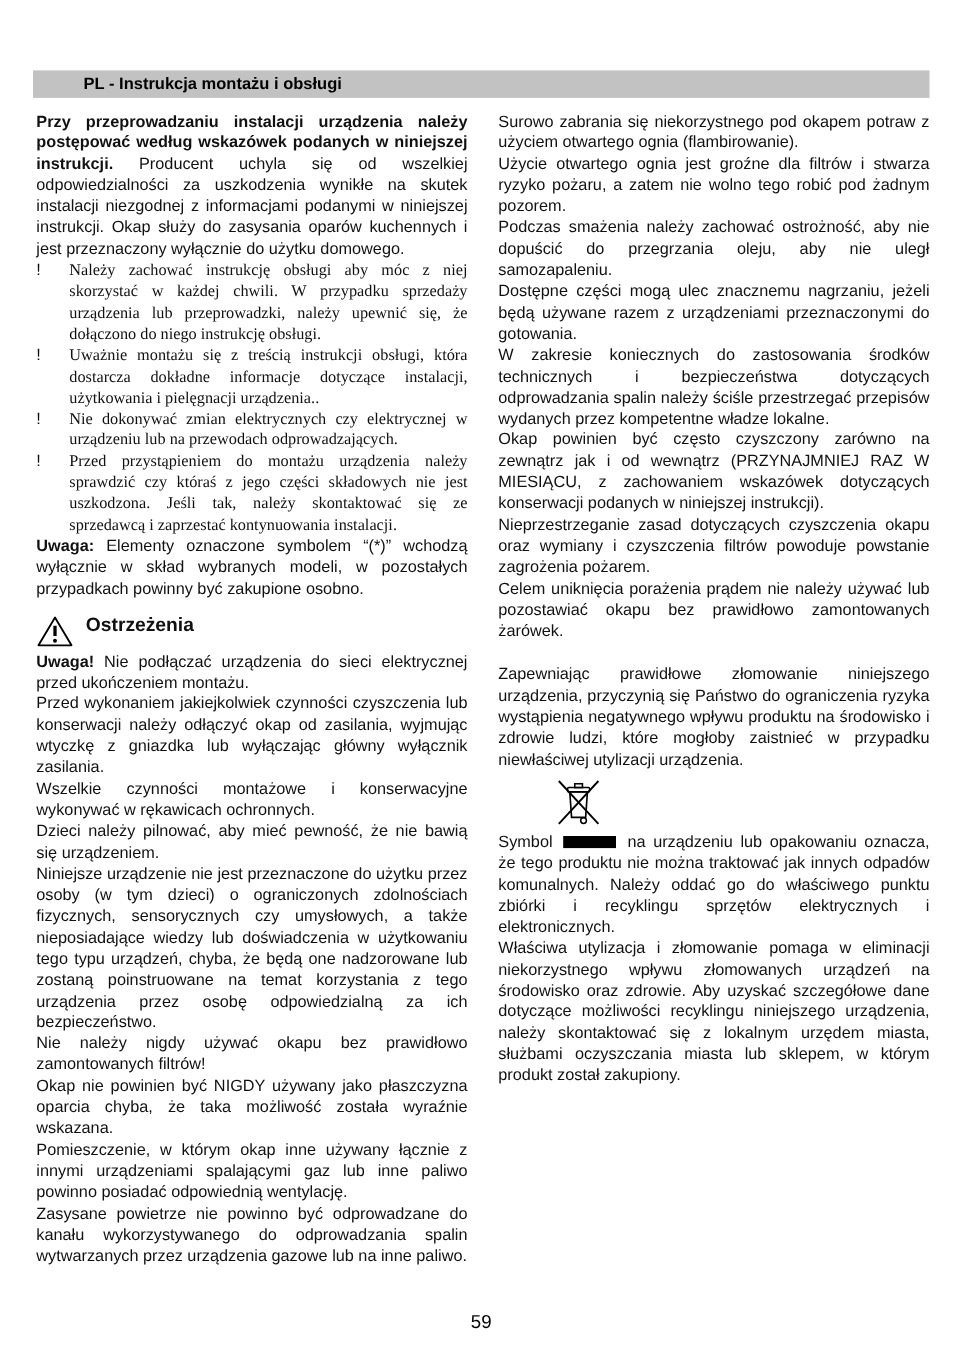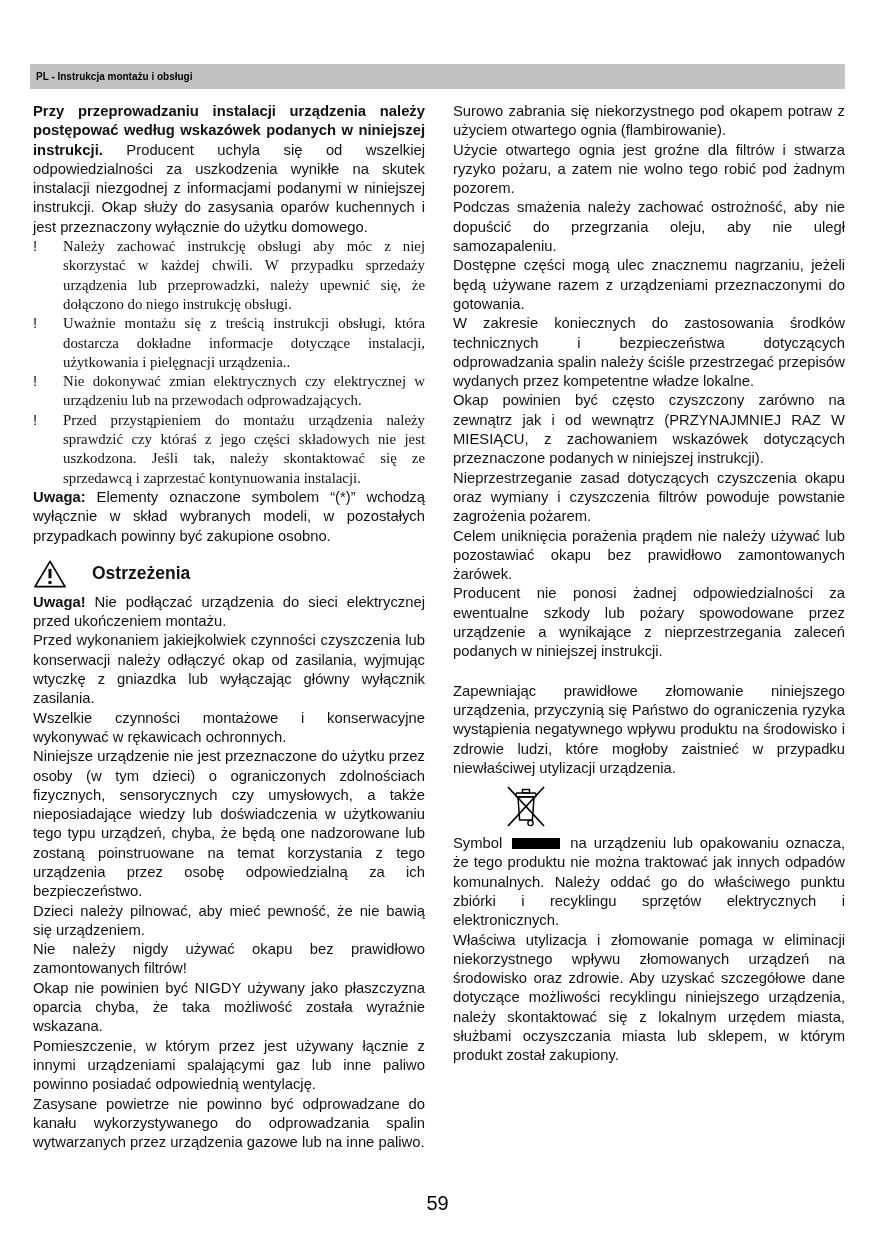--- a/index.html
+++ b/index.html
@@ -11,56 +11,56 @@
     position:relative;
     overflow:hidden;
   }
   .header-bar {
     position:absolute; left:30px; top:64px;
     width:815px; height:25px;
     background:#c2c2c2;
     display:flex; align-items:center;
     box-sizing:border-box; padding-left:6px;
   }
-  .header-title { font-size:10px; font-weight:bold; color:#000; }
+  .header-title { font-size:15px; font-weight:bold; color:#000;margin-left:40px; }
   .columns {
     position:absolute; left:33px; top:102px;
     width:812px;
     display:flex; gap:28px;
   }
   .col {
     width:392px;
     font-size:14.8px;
     line-height:19.3px;
     text-align:justify;
   }
   .col p { margin:0; }
   .b { font-weight:bold; }
   .bullet { display:flex; }
   .bullet .marker { width:30px; flex:none; }
   .bullet .btext { flex:1; text-align:justify;font-family:Liberation Serif, serif; }
   .warn-heading {
-    display:flex; align-items:center; gap:25px;
+    display:flex; gap:11px;
     margin-top:13px; margin-bottom:4px;
   }
   .warn-heading svg { flex:none; display:block; }
   .warn-title { font-size:17.5px; font-weight:bold; }
   .gap { height:20px; }
   .weee-icon-wrap { margin:3px 0 3px 52px; height:50px; }
   .symbol-box {
     display:inline-block;
     width:48px; height:11px;
     background:#000;
     margin:0 10px;
     vertical-align:-1px;
   }
   .footer {
     position:absolute; left:0; top:1192px;
     width:100%; text-align:center;
-    font-size:20px; color:#000;
+    font-size:17px; color:#000;
   }
 </style>
 </head>
 <body>
 
 <div class="header-bar">
   <span class="header-title">PL - Instrukcja montażu i obsługi</span>
 </div>
 
 <div class="columns">
@@ -92,38 +92,37 @@
         <path d="M18 2.5 L34 29.5 L2 29.5 Z" fill="none" stroke="#000" stroke-width="1.8" stroke-linejoin="round"></path>
         <line x1="18" y1="10.5" x2="18" y2="20.5" stroke="#000" stroke-width="3.2"></line>
         <circle cx="18" cy="25" r="1.9" fill="#000"></circle>
       </svg>
       <span class="warn-title">Ostrzeżenia</span>
     </div>
 
     <p><span class="b">Uwaga!</span><span> Nie podłączać urządzenia do sieci elektrycznej przed ukończeniem montażu.</span></p>
     <p>Przed wykonaniem jakiejkolwiek czynności czyszczenia lub konserwacji należy odłączyć okap od zasilania, wyjmując wtyczkę z gniazdka lub wyłączając główny wyłącznik zasilania.</p>
     <p>Wszelkie czynności montażowe i konserwacyjne wykonywać w rękawicach ochronnych.</p>
+    <p>Dzieci należy pilnować, aby mieć pewność, że nie bawią się urządzeniem.</p>
     <p>Niniejsze urządzenie nie jest przeznaczone do użytku przez osoby (w tym dzieci) o ograniczonych zdolnościach fizycznych, sensorycznych czy umysłowych, a także nieposiadające wiedzy lub doświadczenia w użytkowaniu tego typu urządzeń, chyba, że będą one nadzorowane lub zostaną poinstruowane na temat korzystania z tego urządzenia przez osobę odpowiedzialną za ich bezpieczeństwo.</p>
-    <p>Dzieci należy pilnować, aby mieć pewność, że nie bawią się urządzeniem.</p>
     <p>Nie należy nigdy używać okapu bez prawidłowo zamontowanych filtrów!</p>
     <p>Okap nie powinien być NIGDY używany jako płaszczyzna oparcia chyba, że taka możliwość została wyraźnie wskazana.</p>
-    <p>Pomieszczenie, w którym przez jest używany łącznie z innymi urządzeniami spalającymi gaz lub inne paliwo powinno posiadać odpowiednią wentylację.</p>
+    <p>Pomieszczenie, w którym okap inne używany łącznie z innymi urządzeniami spalającymi gaz lub inne paliwo powinno posiadać odpowiednią wentylację.</p>
     <p>Zasysane powietrze nie powinno być odprowadzane do kanału wykorzystywanego do odprowadzania spalin wytwarzanych przez urządzenia gazowe lub na inne paliwo.</p>
   </div>
 
   <div class="col">
     <p>Surowo zabrania się niekorzystnego pod okapem potraw z użyciem otwartego ognia (flambirowanie).</p>
     <p>Użycie otwartego ognia jest groźne dla filtrów i stwarza ryzyko pożaru, a zatem nie wolno tego robić pod żadnym pozorem.</p>
     <p>Podczas smażenia należy zachować ostrożność, aby nie dopuścić do przegrzania oleju, aby nie uległ samozapaleniu.</p>
     <p>Dostępne części mogą ulec znacznemu nagrzaniu, jeżeli będą używane razem z urządzeniami przeznaczonymi do gotowania.</p>
     <p>W zakresie koniecznych do zastosowania środków technicznych i bezpieczeństwa dotyczących odprowadzania spalin należy ściśle przestrzegać przepisów wydanych przez kompetentne władze lokalne.</p>
-    <p>Okap powinien być często czyszczony zarówno na zewnątrz jak i od wewnątrz (PRZYNAJMNIEJ RAZ W MIESIĄCU, z zachowaniem wskazówek dotyczących przeznaczone podanych w niniejszej instrukcji).</p>
+    <p>Okap powinien być często czyszczony zarówno na zewnątrz jak i od wewnątrz (PRZYNAJMNIEJ RAZ W MIESIĄCU, z zachowaniem wskazówek dotyczących konserwacji podanych w niniejszej instrukcji).</p>
     <p>Nieprzestrzeganie zasad dotyczących czyszczenia okapu oraz wymiany i czyszczenia filtrów powoduje powstanie zagrożenia pożarem.</p>
     <p>Celem uniknięcia porażenia prądem nie należy używać lub pozostawiać okapu bez prawidłowo zamontowanych żarówek.</p>
-    <p>Producent nie ponosi żadnej odpowiedzialności za ewentualne szkody lub pożary spowodowane przez urządzenie a wynikające z nieprzestrzegania zaleceń podanych w niniejszej instrukcji.</p>
 
     <div class="gap"></div>
 
     <p>Zapewniając prawidłowe złomowanie niniejszego urządzenia, przyczynią się Państwo do ograniczenia ryzyka wystąpienia negatywnego wpływu produktu na środowisko i zdrowie ludzi, które mogłoby zaistnieć w przypadku niewłaściwej utylizacji urządzenia.</p>
 
     <div class="weee-icon-wrap">
       <svg width="42" height="50" viewBox="0 0 42 50">
         <rect x="17.5" y="8.5" width="7" height="3.5" fill="none" stroke="#000" stroke-width="1.4"></rect>
         <rect x="11" y="12" width="20" height="3.8" rx="1" fill="none" stroke="#000" stroke-width="1.4"></rect>
         <path d="M13 16 L29 16 L27.4 39 L14.6 39 Z" fill="none" stroke="#000" stroke-width="1.5"></path>

